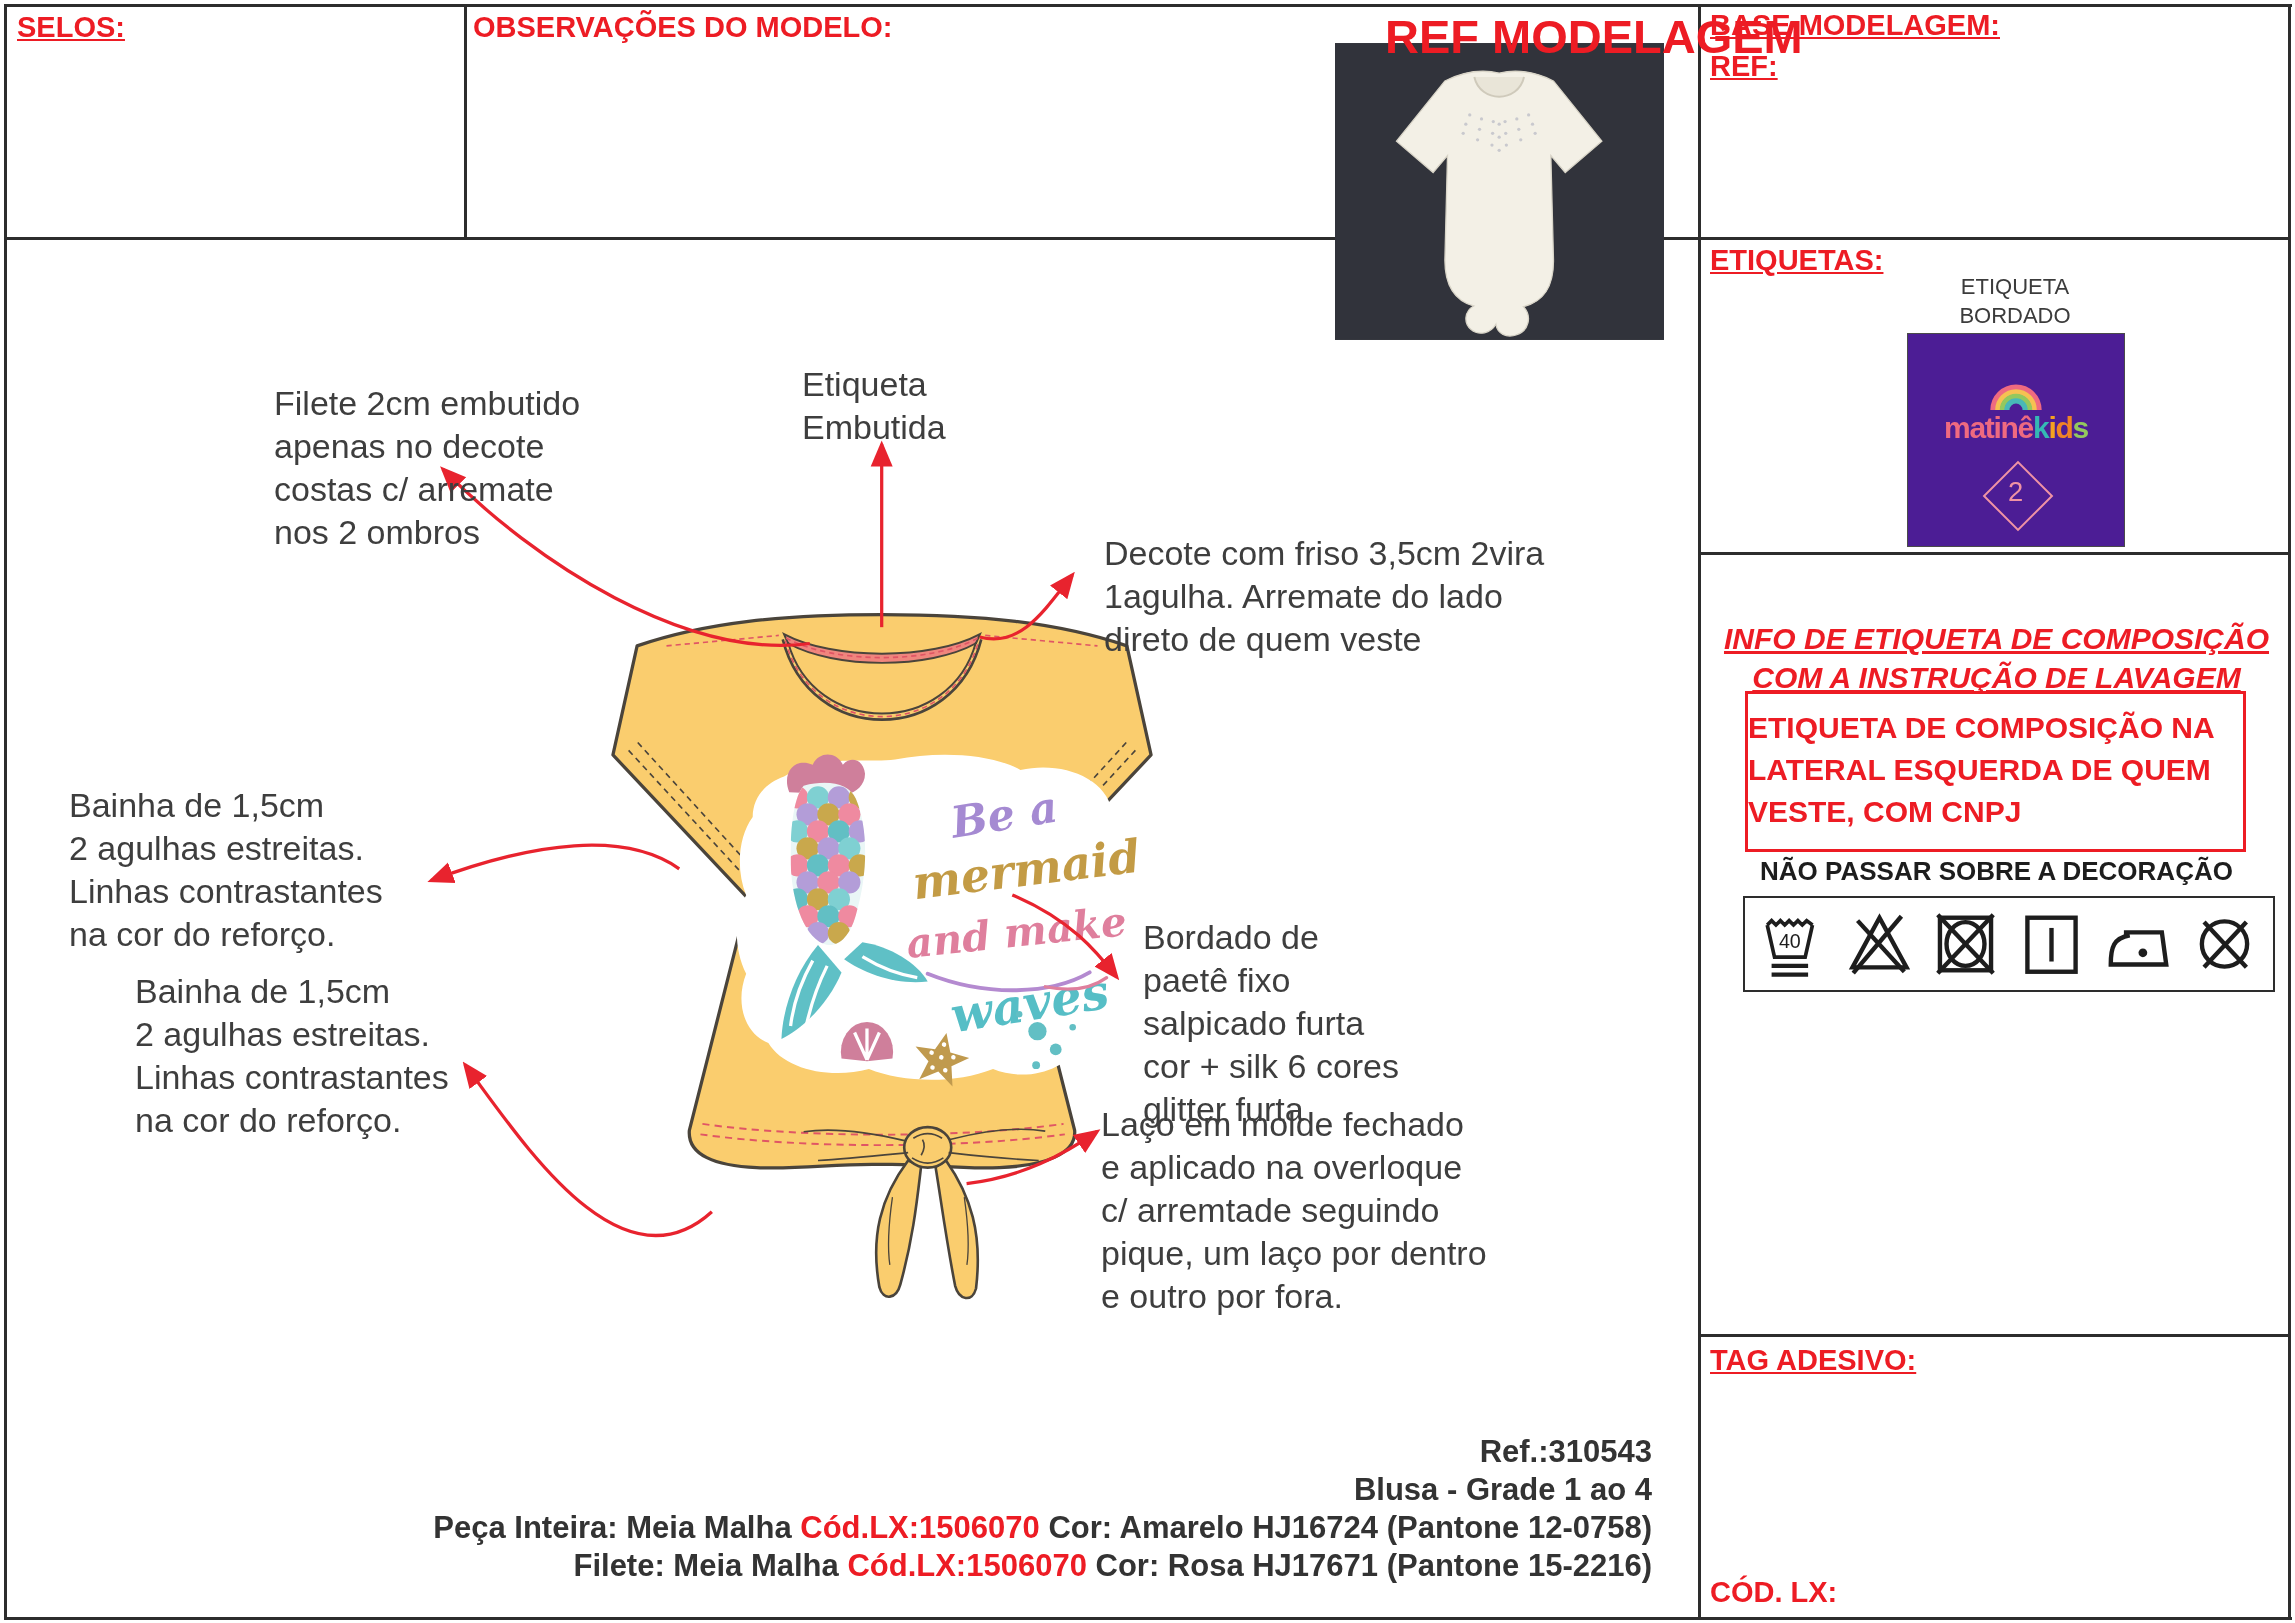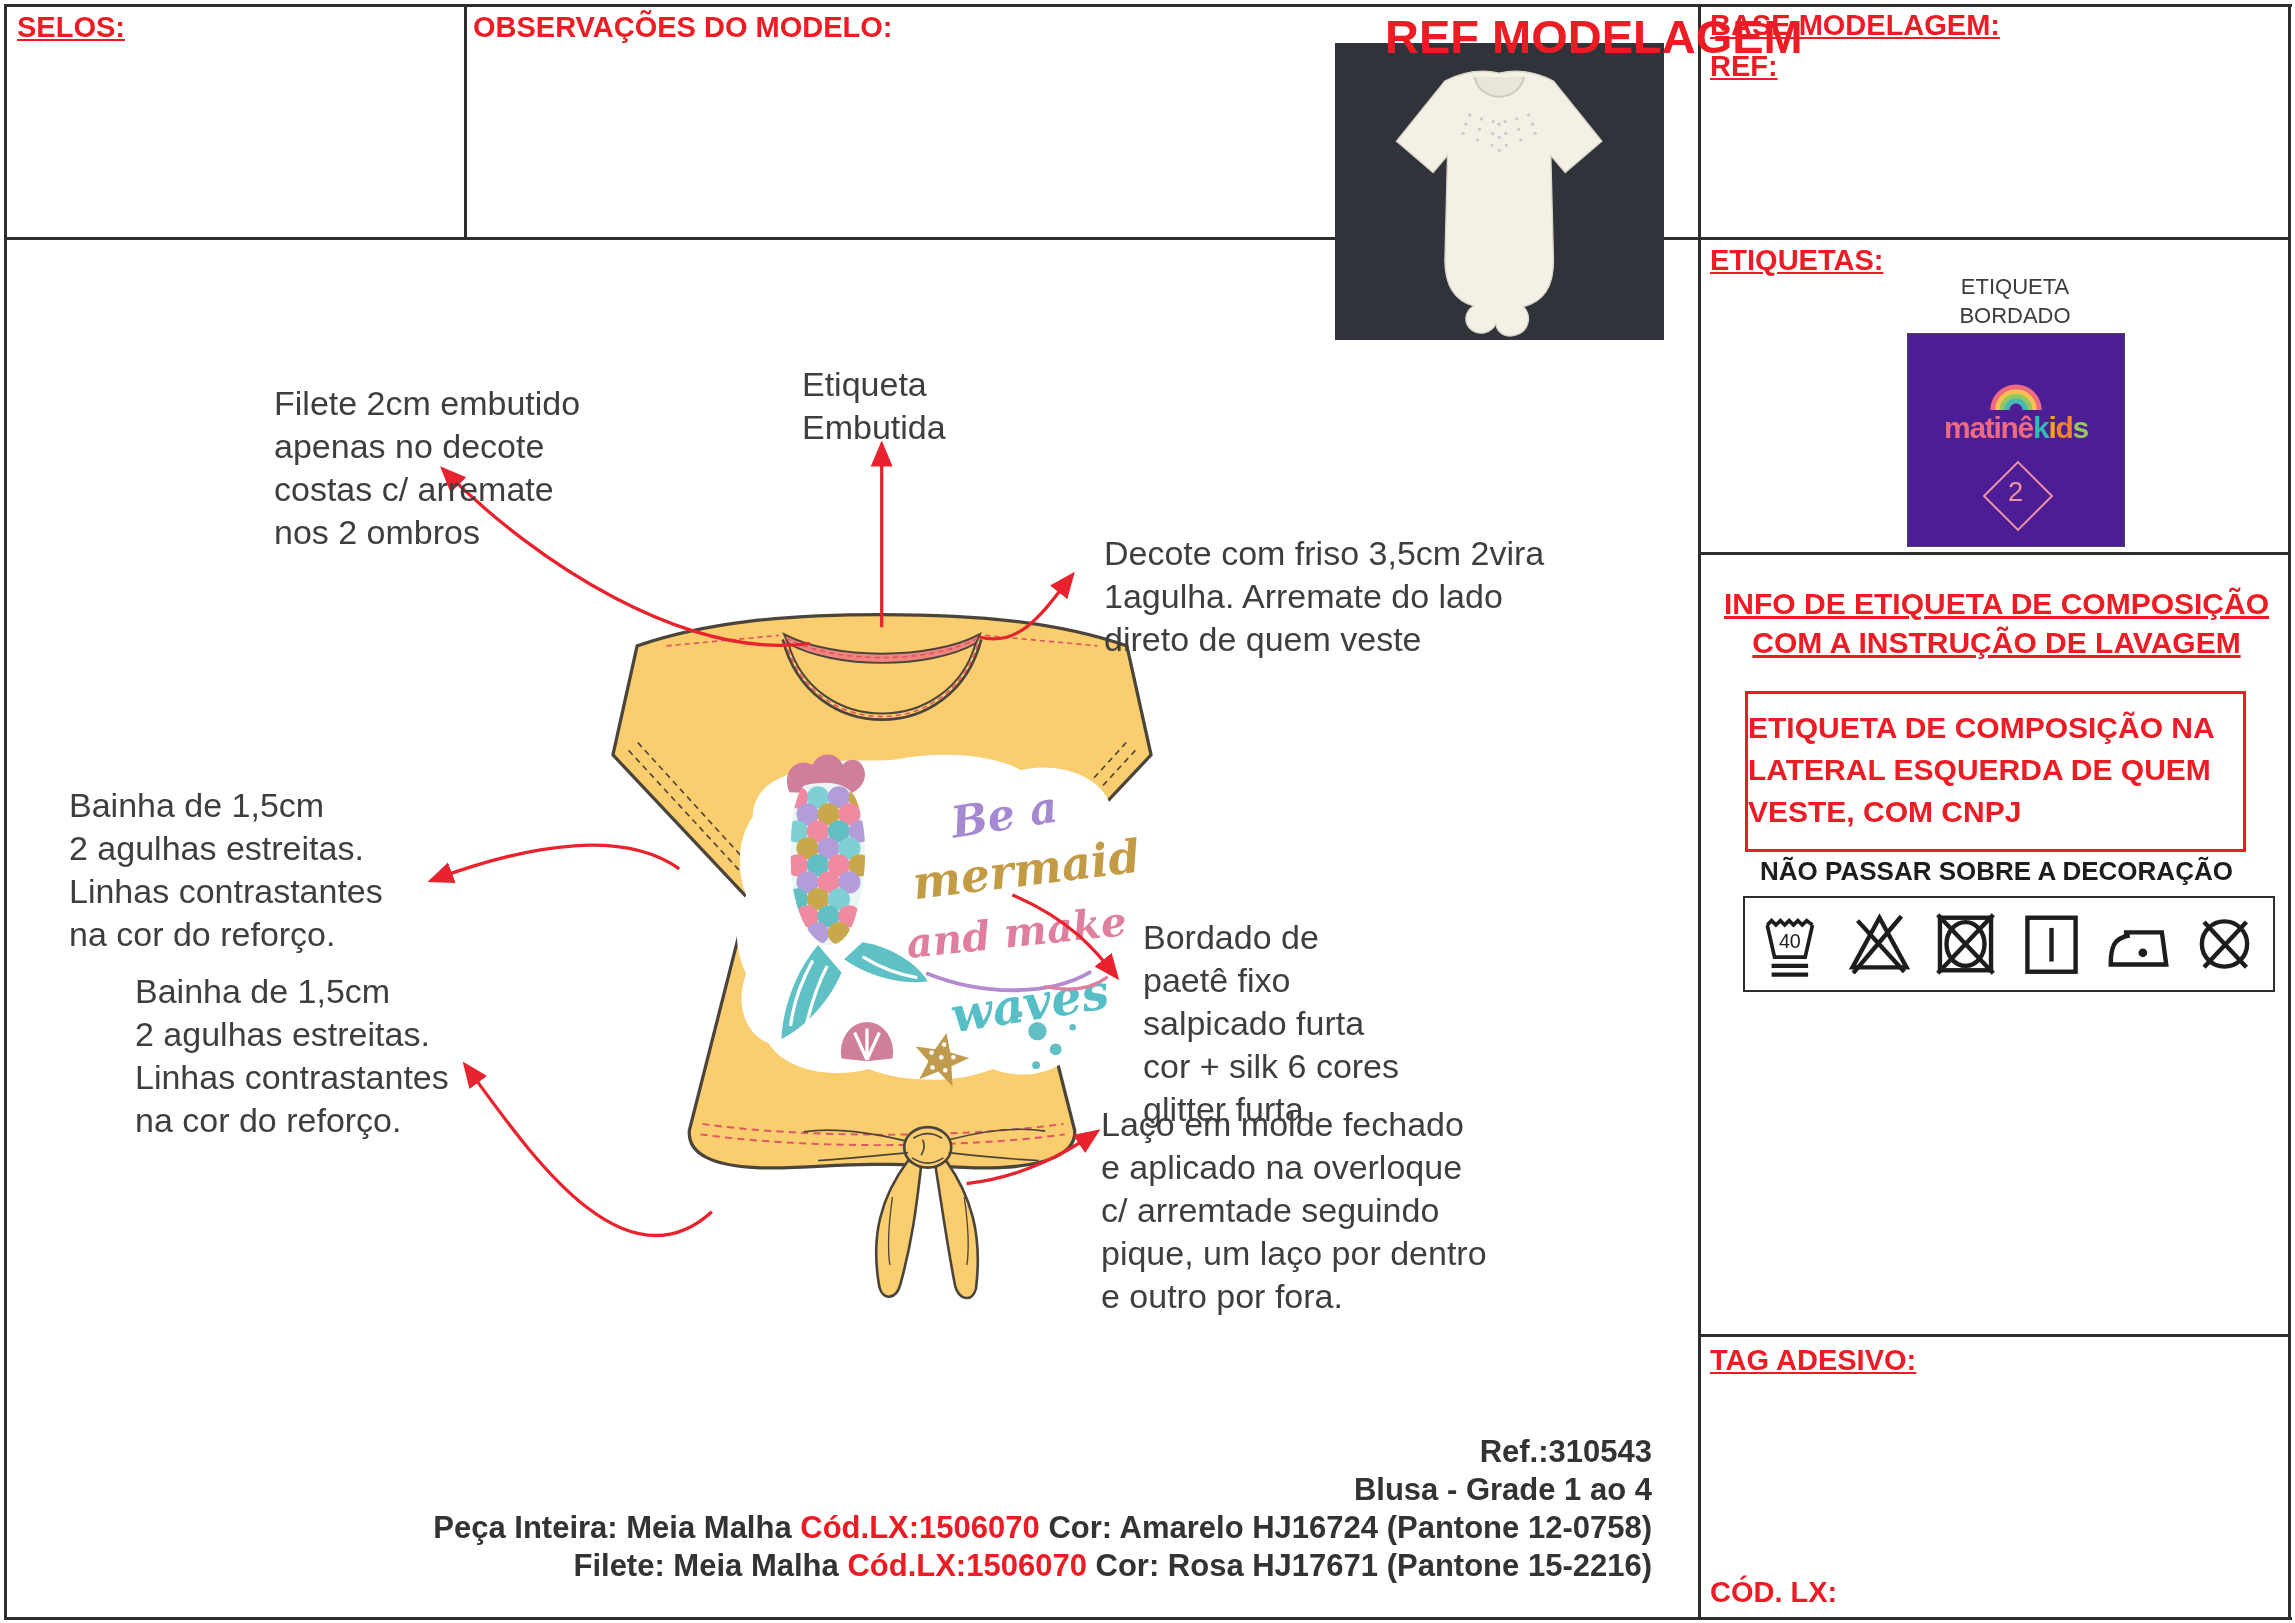--- a/index.html
+++ b/index.html
@@ -99,21 +99,21 @@
       <path d="M 39,58 A 21,21 0 0 1 81,58" fill="none" stroke="#93C85E" stroke-width="8"></path>
       <path d="M 46,58 A 14,14 0 0 1 74,58" fill="none" stroke="#48B8B8" stroke-width="8"></path>
     </svg>
     <div class="brandword" style="top:77px;">
       <span style="color:#EF6A80;">matinê</span><span style="color:#35B8B4;">k</span><span style="color:#F5A11F;">i</span><span style="color:#F08426;">d</span><span style="color:#93C85E;">s</span>
     </div>
     <div class="diamond" style="left:85px;top:137px;"></div>
     <div class="dia-num" style="left:100px;top:142px;">2</div>
   </div>
 
-  <div class="infotitle" style="left:1711px;top:584px;width:571px;">
+  <div class="infotitle" style="left:1711px;top:619px;width:571px;font-style:italic;">
     <span>INFO DE ETIQUETA DE COMPOSIÇÃO</span><br>
     <span>COM A INSTRUÇÃO DE LAVAGEM</span>
   </div>
   <div class="redbox" style="left:1745px;top:691px;width:495px;height:142px;">
     <span>ETIQUETA DE COMPOSIÇÃO NA</span><br>
     <span>LATERAL ESQUERDA DE QUEM</span><br>
     <span>VESTE, COM CNPJ</span>
   </div>
   <div class="warn" style="left:1711px;top:856px;width:571px;text-align:center;">NÃO PASSAR SOBRE A DECORAÇÃO</div>
 

